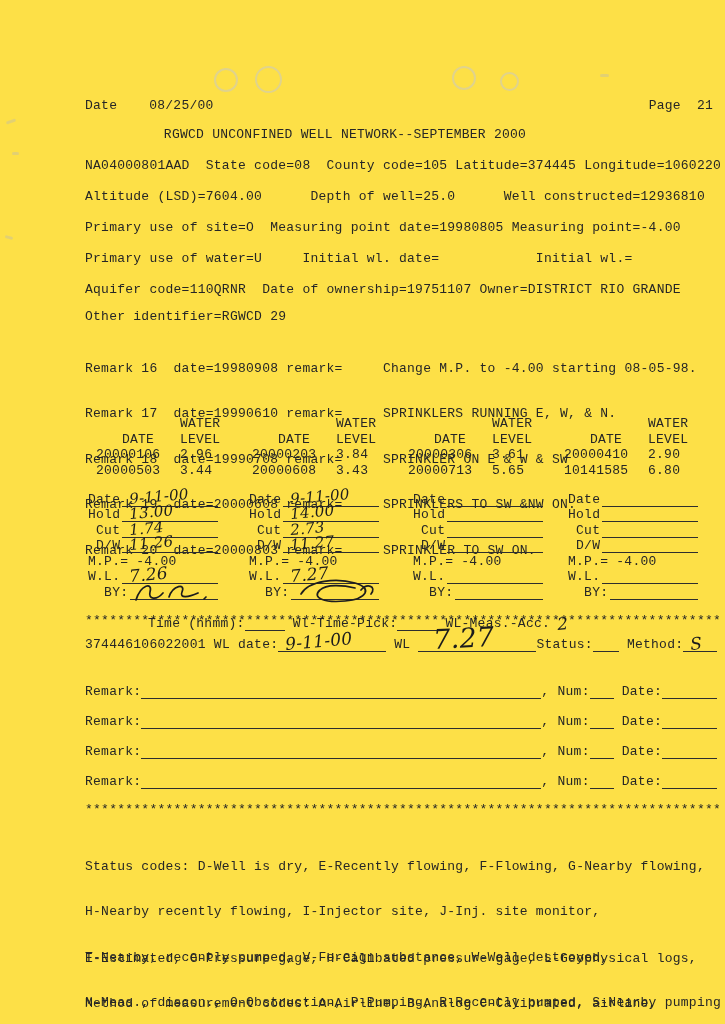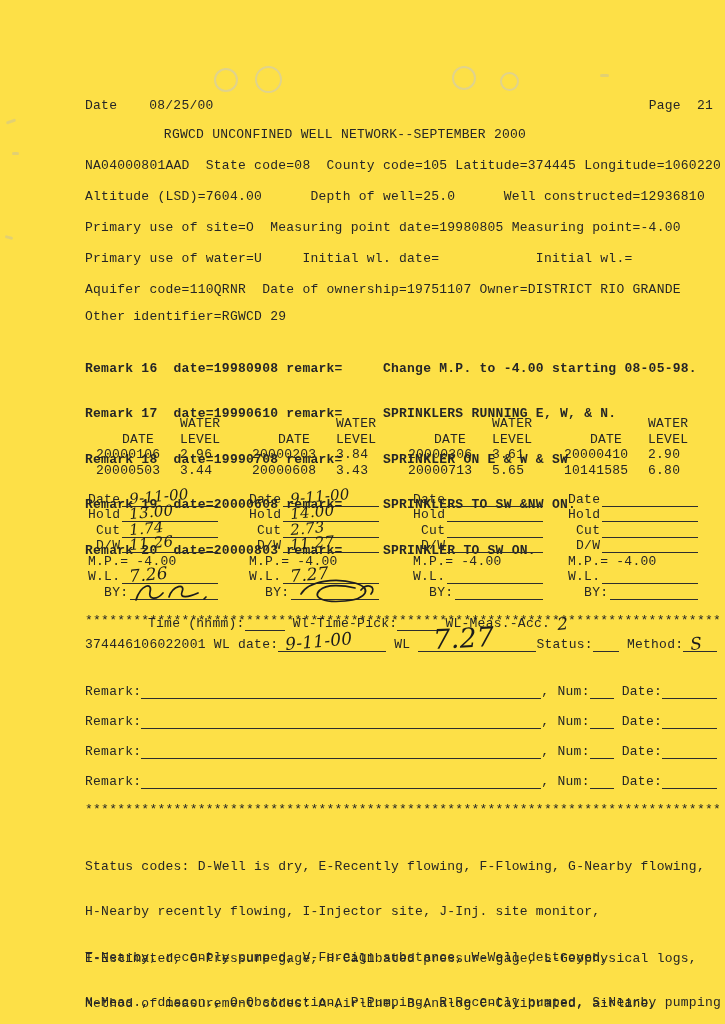--- a/index.html
+++ b/index.html
@@ -62,21 +62,21 @@
 
   <div class="abs" style="left:85px;top:127px;width:520px;text-align:center;">RGWCD UNCONFINED WELL NETWORK--SEPTEMBER 2000</div>
 
   <div class="abs" style="left:85px;top:158px;">NA04000801AAD  State code=08  County code=105 Latitude=374445 Longitude=1060220</div>
   <div class="abs" style="left:85px;top:189px;">Altitude (LSD)=7604.00      Depth of well=25.0      Well constructed=12936810</div>
   <div class="abs" style="left:85px;top:220px;">Primary use of site=O  Measuring point date=19980805 Measuring point=-4.00</div>
   <div class="abs" style="left:85px;top:251px;">Primary use of water=U     Initial wl. date=            Initial wl.=</div>
   <div class="abs" style="left:85px;top:282px;">Aquifer code=110QRNR  Date of ownership=19751107 Owner=DISTRICT RIO GRANDE</div>
   <div class="abs" style="left:85px;top:309px;">Other identifier=RGWCD 29</div>
 
-  <div class="abs para" style="left:85px;top:331px;font-weight:bold;">
+  <div class="abs para" style="left:85px;top:331px;">
     <div class="ln">Remark 16  date=19980908 remark=     Change M.P. to -4.00 starting 08-05-98.</div>
     <div class="ln">Remark 17  date=19990610 remark=     SPRINKLERS RUNNING E, W, &amp; N.</div>
     <div class="ln">Remark 18  date=19990708 remark=     SPRINKLER ON E &amp; W &amp; SW</div>
     <div class="ln">Remark 19  date=20000608 remark=     SPRINKLERS TO SW &amp;NW ON.</div>
     <div class="ln">Remark 20  date=20000803 remark=     SPRINKLER TO SW ON.</div>
   </div>
 
   <div class="wt">
     <div class="wt-g">
         <table>

